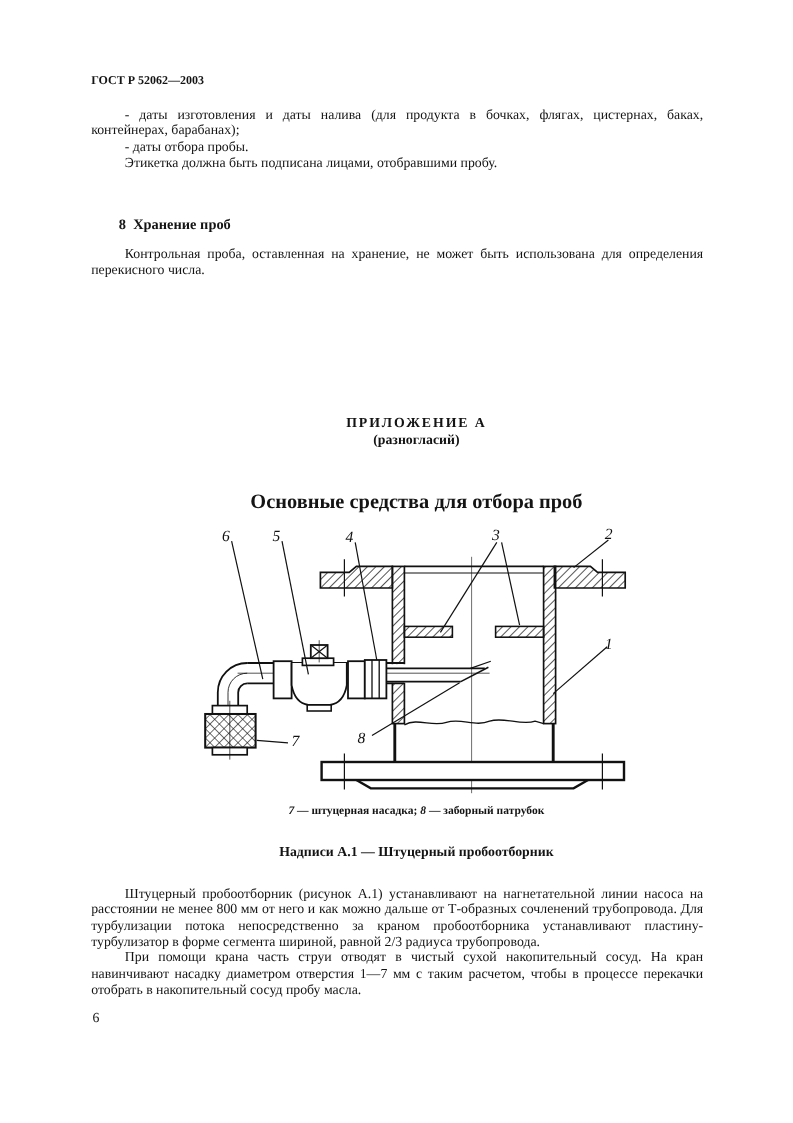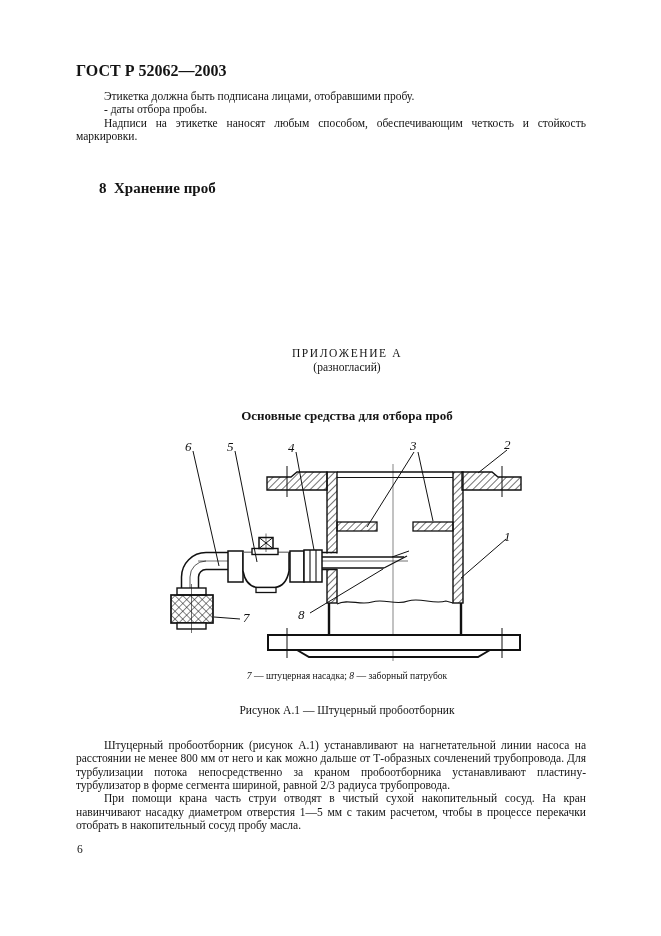--- a/index.html
+++ b/index.html
@@ -4,46 +4,47 @@
 <style>
   html,body{margin:0;padding:0;}
   body{
     width:661px;height:936px;position:relative;background:#ffffff;
     font-family:"Liberation Serif", serif;color:#141414;
     -webkit-font-smoothing:antialiased;
   }
   .abs{position:absolute;}
   .body-col{width:510px;font-size:11.5px;line-height:13.35px;}
   .body-col p{margin:0;text-indent:28px;text-align:justify;}
-  .center-col{width:542px;text-align:center;}
-  .doc-header{font-weight:bold;font-size:16px;}
-  .sec-heading{font-weight:bold;font-size:15px;white-space:pre;}
+  .center-col{width:542px;text-align:center;font-weight:bold;}
+  .doc-header{font-weight:bold;font-size:10px;}
+  .sec-heading{font-weight:bold;font-size:12px;white-space:pre;}
   .app-title{font-size:11.5px;letter-spacing:1.6px;}
   .app-sub{font-size:11.5px;}
-  .fig-title{font-size:13px;font-weight:bold;}
+  .fig-title{font-size:17px;font-weight:bold;}
   .legend{font-size:9.6px;line-height:12px;}
   .legend i{font-style:italic;}
   .fig-caption{font-size:11.5px;}
   .page-num{font-size:11.5px;}
   svg text{font-family:"Liberation Serif", serif;font-style:italic;font-size:13px;fill:#111;}
 </style>
 </head>
 <body>
 
 <div class="abs doc-header" style="left:76px;top:62px;">ГОСТ Р 52062—2003</div>
 
 <div class="abs body-col" style="left:76px;top:90px;">
+  <p>- даты изготовления и даты налива (для продукта в бочках, флягах, цистернах, баках, контейнерах, барабанах);</p>
+  <p>- даты отбора пробы.</p>
   <p>Этикетка должна быть подписана лицами, отобравшими пробу.</p>
-  <p>- даты отбора пробы.</p>
-  <p>Надписи на этикетке наносят любым способом, обеспечивающим четкость и стойкость маркировки.</p>
 </div>
 
 <div class="abs sec-heading" style="left:99px;top:180px;">8  Хранение проб</div>
 
 <div class="abs body-col" style="left:76px;top:206px;">
+  <p>Контрольная проба, оставленная на хранение, не может быть использована для определения перекисного числа.</p>
 </div>
 
 <div class="abs center-col app-title" style="left:76px;top:347px;">ПРИЛОЖЕНИЕ А</div>
 <div class="abs center-col app-sub" style="left:76px;top:361px;">(разногласий)</div>
 <div class="abs center-col fig-title" style="left:76px;top:408px;">Основные средства для отбора проб</div>
 
 <svg class="abs" style="left:160px;top:435px;" width="370" height="230" viewBox="160 435 370 230">
   <defs>
     <pattern id="hat" patternUnits="userSpaceOnUse" width="5" height="5" patternTransform="rotate(45)">
       <line x1="0" y1="0" x2="0" y2="5" stroke="#111" stroke-width="1.2"></line>
@@ -154,20 +155,20 @@
     <text x="504" y="541">1</text>
     <text x="243" y="622">7</text>
     <text x="298" y="619">8</text>
   </g>
 </svg>
 
 <div class="abs center-col legend" style="left:76px;top:670px;">
   <div><i>7</i>&nbsp;— штуцерная насадка; <i>8</i>&nbsp;— заборный патрубок</div>
 </div>
 
-<div class="abs center-col fig-caption" style="left:76px;top:704px;">Рисунок А.1 — Штуцерный пробоотборник</div>
+<div class="abs center-col fig-caption" style="left:76px;top:704px;">Надписи А.1 — Штуцерный пробоотборник</div>
 
 <div class="abs body-col" style="left:76px;top:739px;">
   <p>Штуцерный пробоотборник (рисунок А.1) устанавливают на нагнетательной линии насоса на расстоянии не менее 800 мм от него и как можно дальше от Т-образных сочленений трубопровода. Для турбулизации потока непосредственно за краном пробоотборника устанавливают пластину-турбулизатор в форме сегмента шириной, равной 2/3 радиуса трубопровода.</p>
-  <p>При помощи крана часть струи отводят в чистый сухой накопительный сосуд. На кран навинчивают насадку диаметром отверстия 1—5 мм с таким расчетом, чтобы в процессе перекачки отобрать в накопительный сосуд пробу масла.</p>
+  <p>При помощи крана часть струи отводят в чистый сухой накопительный сосуд. На кран навинчивают насадку диаметром отверстия 1—7 мм с таким расчетом, чтобы в процессе перекачки отобрать в накопительный сосуд пробу масла.</p>
 </div>
 
 <div class="abs page-num" style="left:77px;top:843px;">6</div>
 
 </body></html>

